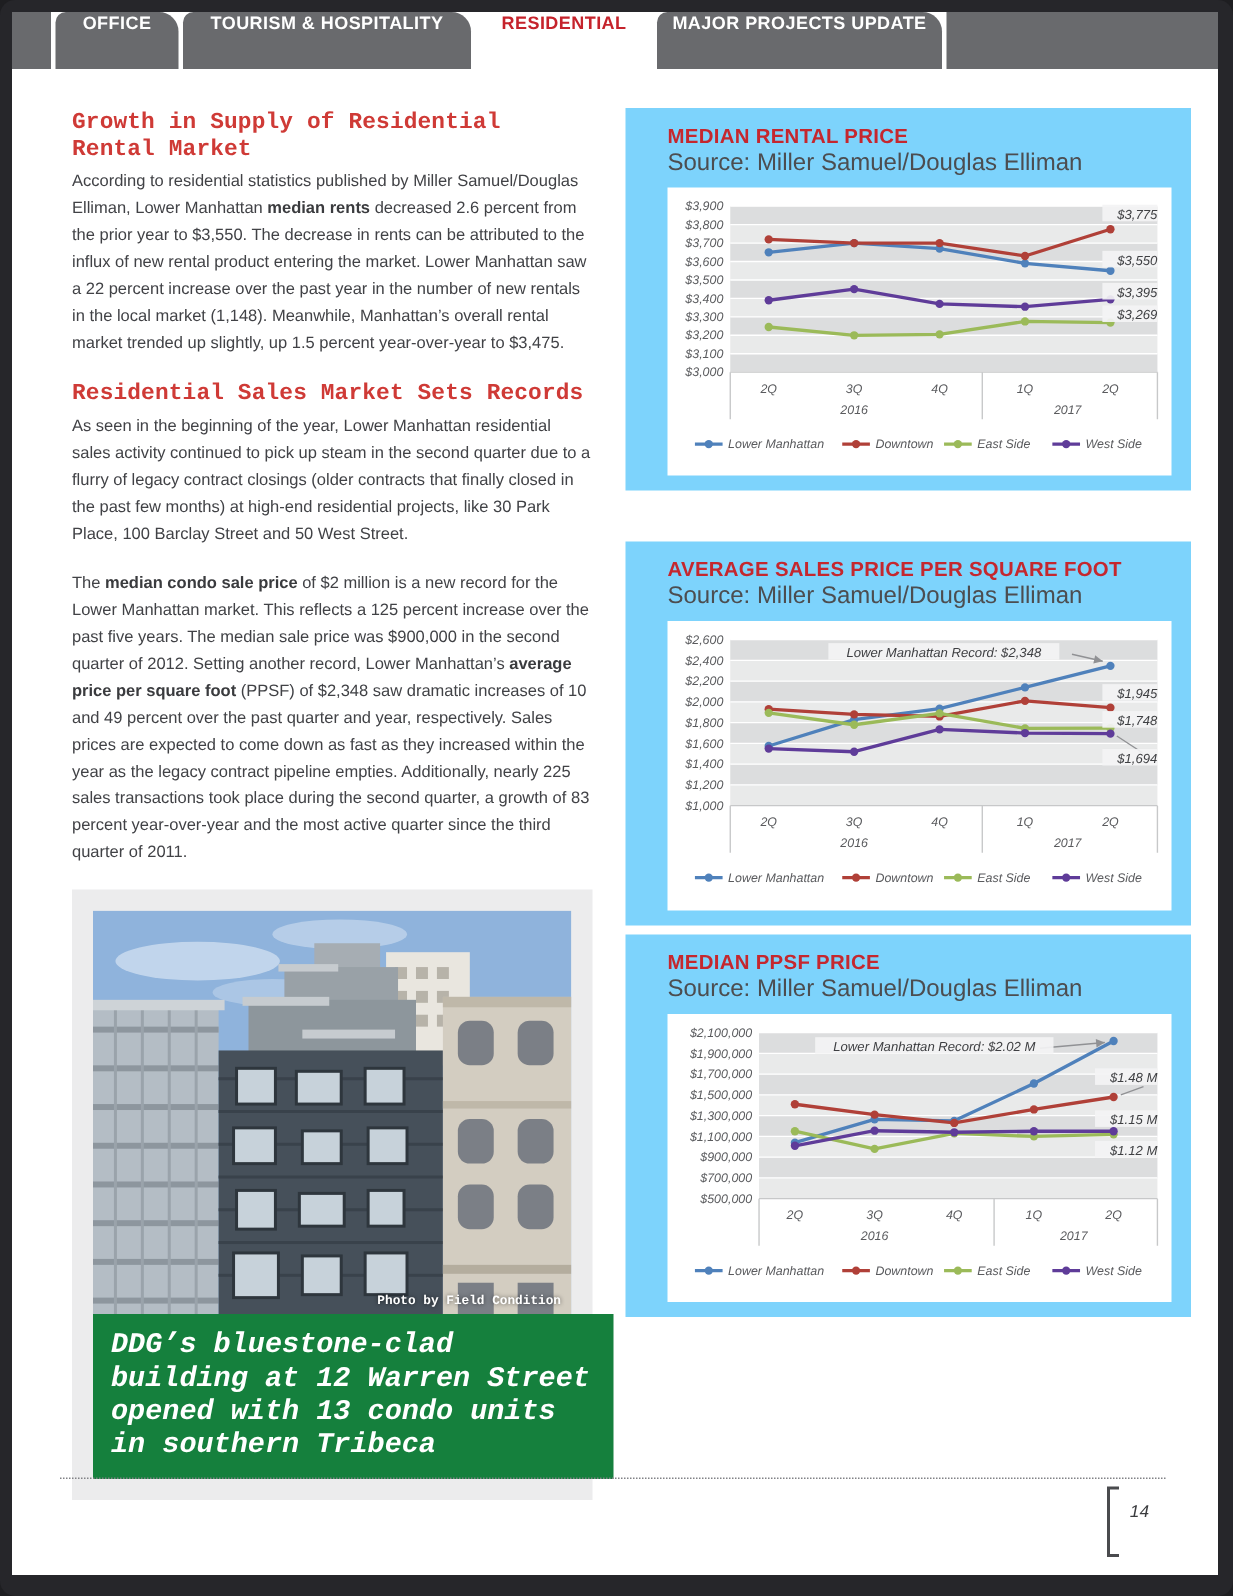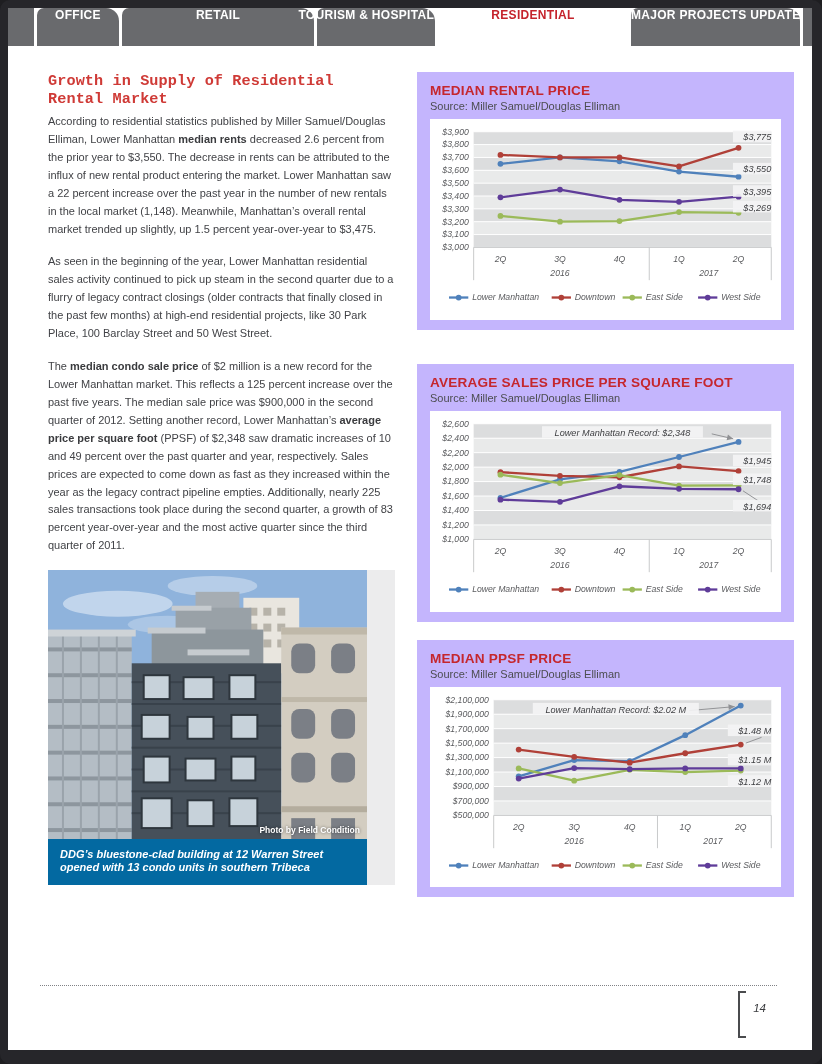--- a/index.html
+++ b/index.html
@@ -22,33 +22,33 @@
   .tab.active{background:#ffffff;color:#c5232c;}
 
   
   .left-col{position:absolute;left:40px;top:64px;width:347px;}
   .sec-heading{color:#cf3a36;font-size:15.2px;font-weight:bold;margin:0 0 5px 0;letter-spacing:.1px;font-family:Liberation Mono, monospace;}
   .body-p{color:#414246;font-size:11px;line-height:1.63;margin:0 0 15px 0;}
   .body-p b{color:#3a3b3e;}
   .sec2{margin-top:4px;}
   .sec3{margin-top:0;}
 
-  .photo-panel{margin-top:0;background:#ececed;width:347px;box-sizing:border-box;}
+  .photo-panel{margin-top:0;background:#ececed;padding:14px;width:347px;box-sizing:border-box;font-family:Liberation Mono, monospace;}
   .photo-wrap{position:relative;width:319px;height:269px;overflow:hidden;}
   .photo-wrap svg{display:block;width:319px;height:269px;}
   .photo-credit{position:absolute;right:7px;bottom:4px;color:#ffffff;font-weight:bold;font-size:8.5px;text-shadow:0 0 3px rgba(0,0,0,.6);}
-  .photo-caption{background:#0369a1;color:#ffffff;font-style:italic;font-weight:bold;font-size:11px;line-height:1.18;padding:9px 12px 11px 12px;width:319px;box-sizing:border-box;}
+  .photo-caption{background:#15803d;color:#ffffff;font-style:italic;font-weight:bold;font-size:19px;line-height:1.18;padding:9px 12px 11px 12px;width:347px;box-sizing:border-box;}
 
   
   .right-col{position:absolute;left:409px;top:64px;width:377px;}
-  .panel{background:#c4b5fd;padding:11px 13px 10px 13px;box-sizing:border-box;}
-  .panel + .panel{margin-top:18px;}
+  .panel{background:#7dd3fc;padding:11px 13px 10px 28px;box-sizing:border-box;}
+  .panel + .panel{margin-top:6px;}
   .panel.first{margin-bottom:34px;}
   .chart-title{color:#c5272e;font-size:13.6px;font-weight:bold;letter-spacing:.2px;}
-  .chart-source{color:#4c4d50;font-size:11px;margin-top:2px;}
+  .chart-source{color:#4c4d50;font-size:16px;margin-top:2px;}
   .chartbox{margin-top:7px;background:#ffffff;padding:6px 2px 2px 2px;font-style:italic;}
   .chartbox svg{display:block;width:100%;}
   .tick{font-family:"Liberation Sans",sans-serif;font-size:9px;fill:#5a5b5e;}
   .dlabel{font-family:"Liberation Sans",sans-serif;font-size:9.5px;fill:#3e3f42;}
 
   
   .footer-rule{position:absolute;left:32px;right:35px;top:977px;border-top:1px dotted #818286;}
   .footer-row{position:absolute;left:36px;top:991px;display:flex;align-items:center;gap:12px;}
   .dt-logo{width:28px;height:28px;background:#c0272d;color:#ffffff;display:flex;flex-direction:column;
            align-items:center;justify-content:center;font-weight:bold;font-size:6.5px;line-height:1.2;letter-spacing:.2px;}
@@ -65,38 +65,36 @@
 
 <div class="frame">
   <div class="page">
 
     <div class="tabbar">
       <div class="tab-spacer"></div>
       <div class="tab">
           <span>OFFICE</span>
         </div>
       <div class="tab">
-          <span>RETAIL</span>
-        </div>
-      <div class="tab">
           <span>TOURISM &amp; HOSPITALITY</span>
         </div>
       <div class="tab active">
           <span>RESIDENTIAL</span>
         </div>
       <div class="tab">
           <span>MAJOR PROJECTS UPDATE</span>
         </div>
       <div class="tab-filler"></div>
     </div>
 
     <div class="left-col">
       <h2 class="sec-heading">Growth in Supply of Residential Rental Market</h2>
       <p class="body-p"><span>According to residential statistics published by Miller Samuel/Douglas Elliman, Lower Manhattan </span><b>median rents</b><span> decreased 2.6 percent from the prior year to $3,550. The decrease in rents can be attributed to the influx of new rental product entering the market. Lower Manhattan saw a 22 percent increase over the past year in the number of new rentals in the local market (1,148). Meanwhile, Manhattan’s overall rental market trended up slightly, up 1.5 percent year-over-year to $3,475.</span></p>
 
+      <h2 class="sec-heading sec2">Residential Sales Market Sets Records</h2>
       <p class="body-p"><span>As seen in the beginning of the year, Lower Manhattan residential sales activity continued to pick up steam in the second quarter due to a flurry of legacy contract closings (older contracts that finally closed in the past few months) at high-end residential projects, like 30 Park Place, 100 Barclay Street and 50 West Street.</span></p>
 
       <p class="body-p sec3"><span>The </span><b>median condo sale price</b><span> of $2 million is a new record for the Lower Manhattan market. This reflects a 125 percent increase over the past five years. The median sale price was $900,000 in the second quarter of 2012. Setting another record, Lower Manhattan’s </span><b>average price per square foot</b><span> (PPSF) of $2,348 saw dramatic increases of 10 and 49 percent over the past quarter and year, respectively. Sales prices are expected to come down as fast as they increased within the year as the legacy contract pipeline empties. Additionally, nearly 225 sales transactions took place during the second quarter, a growth of 83 percent year-over-year and the most active quarter since the third quarter of 2011.</span></p>
 
       <div class="photo-panel">
         <div class="photo-wrap">
           <svg viewBox="0 0 320 271" preserveAspectRatio="none">
             <rect x="0" y="0" width="320" height="271" fill="#8fb3dc"></rect>
             <ellipse cx="70" cy="34" rx="55" ry="13" fill="#ffffff" opacity="0.45"></ellipse>
             <ellipse cx="165" cy="16" rx="45" ry="10" fill="#ffffff" opacity="0.35"></ellipse>

